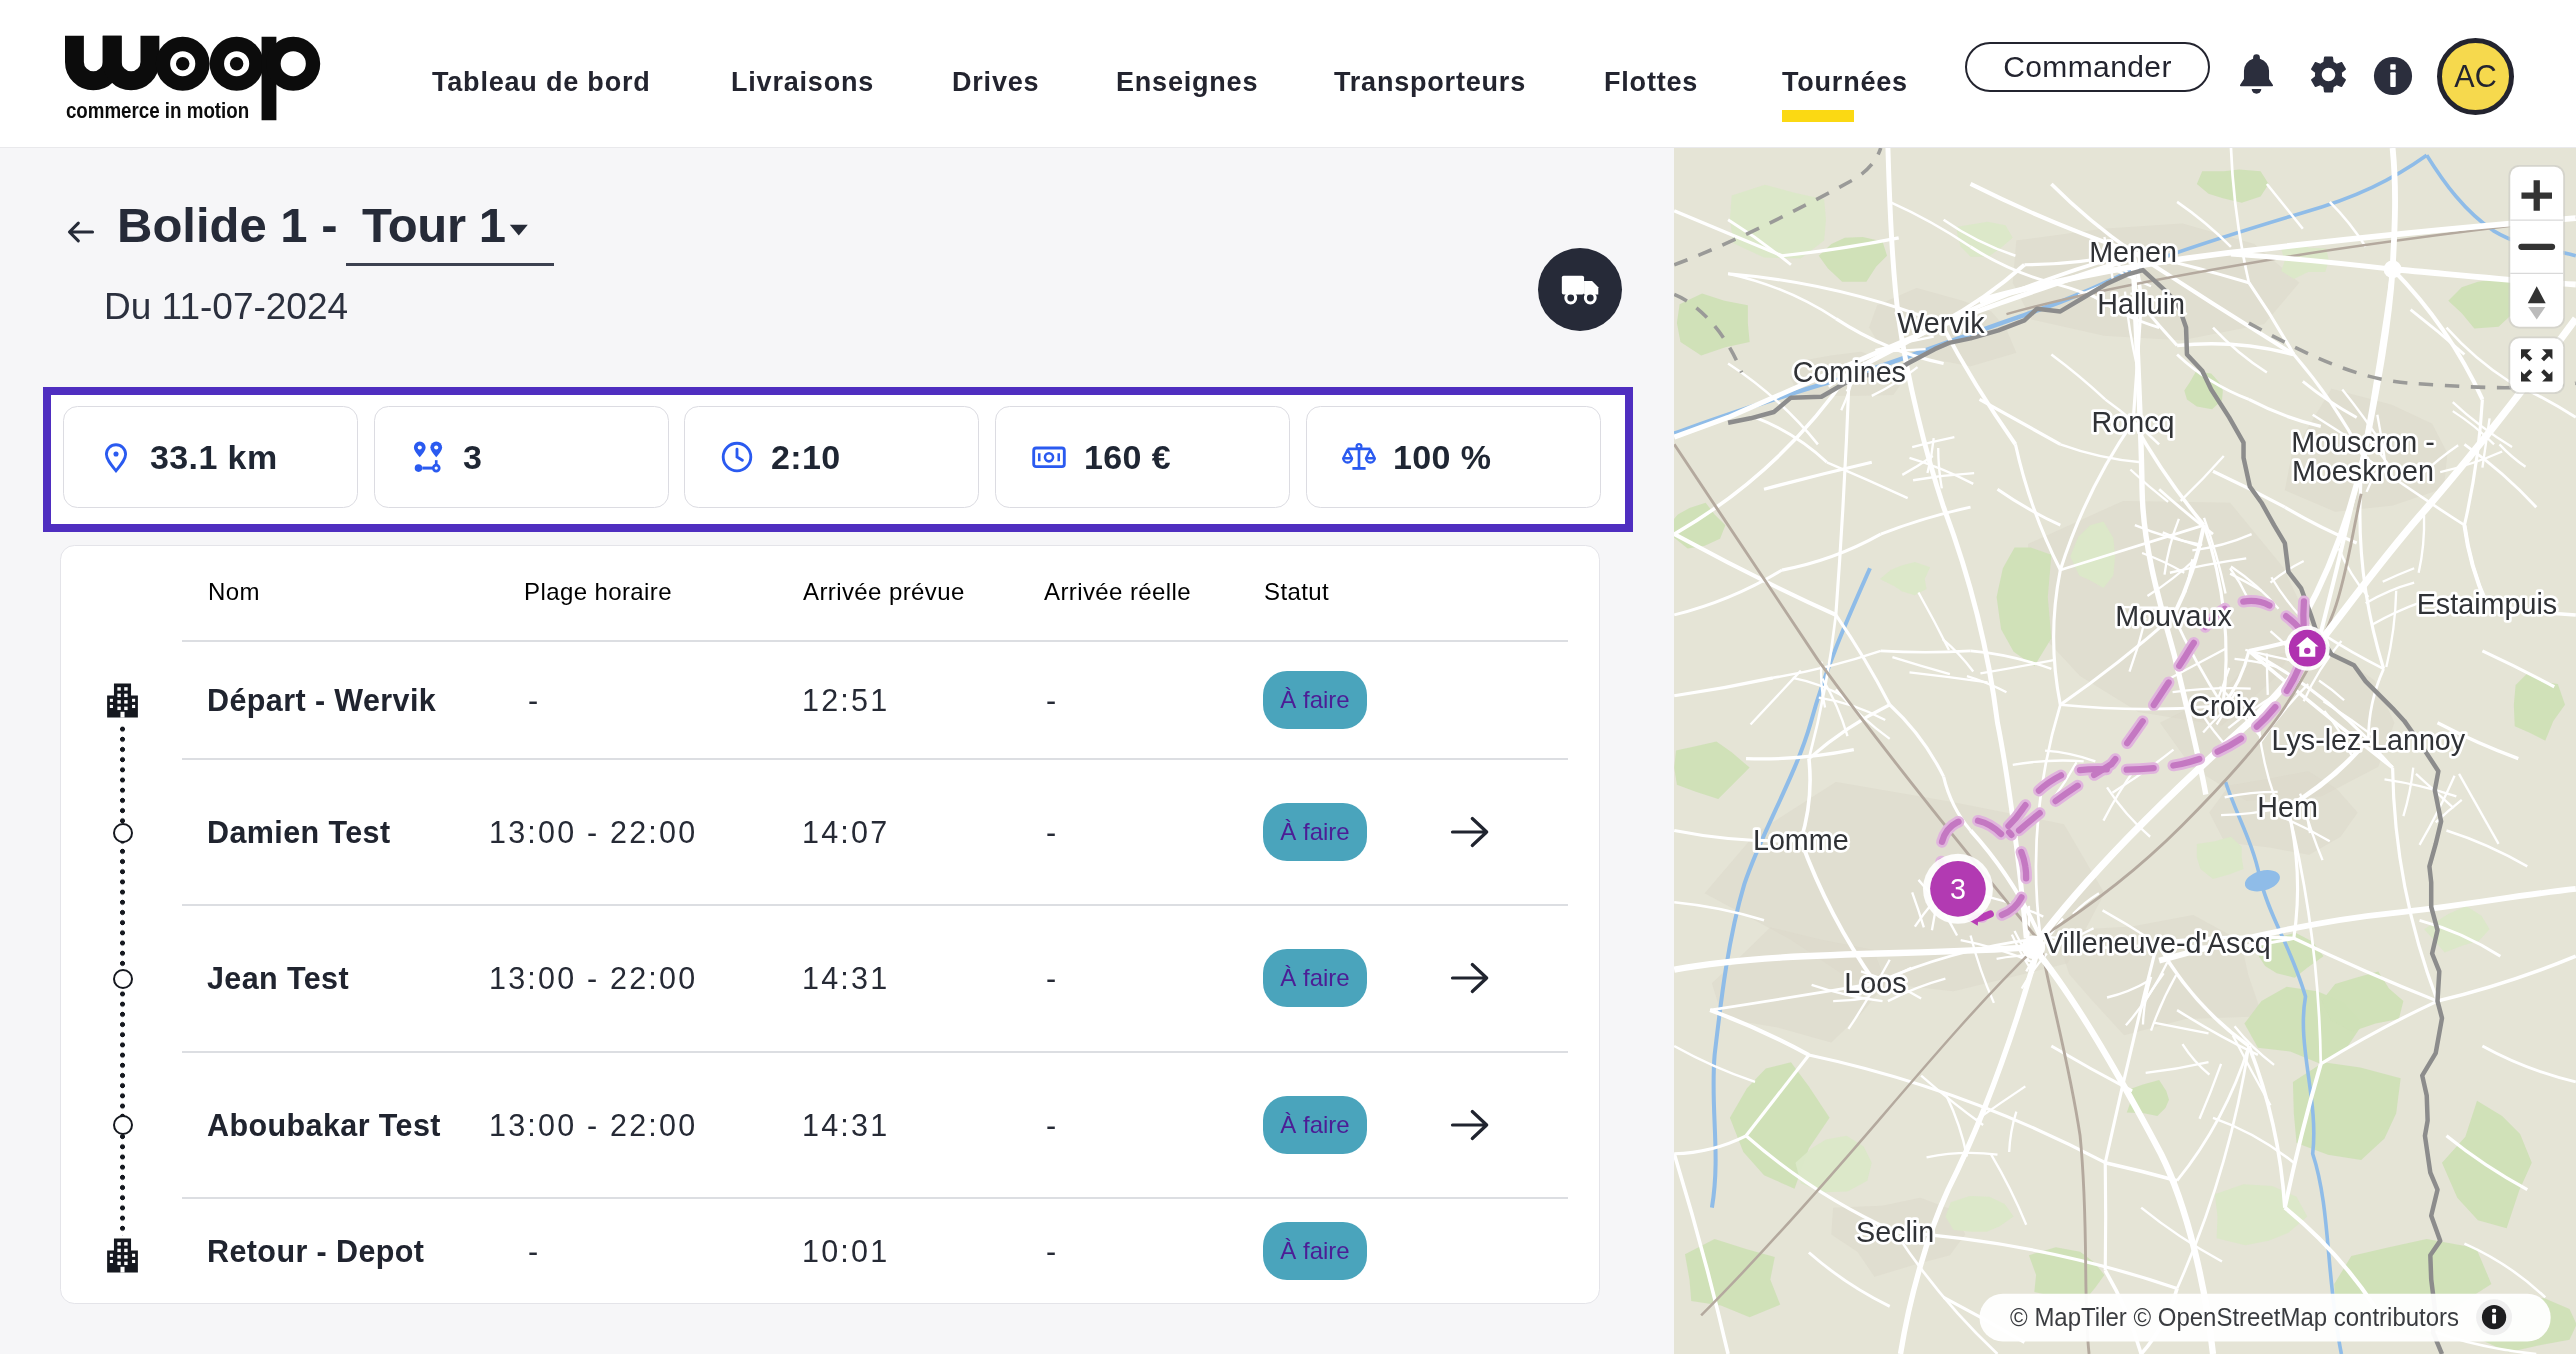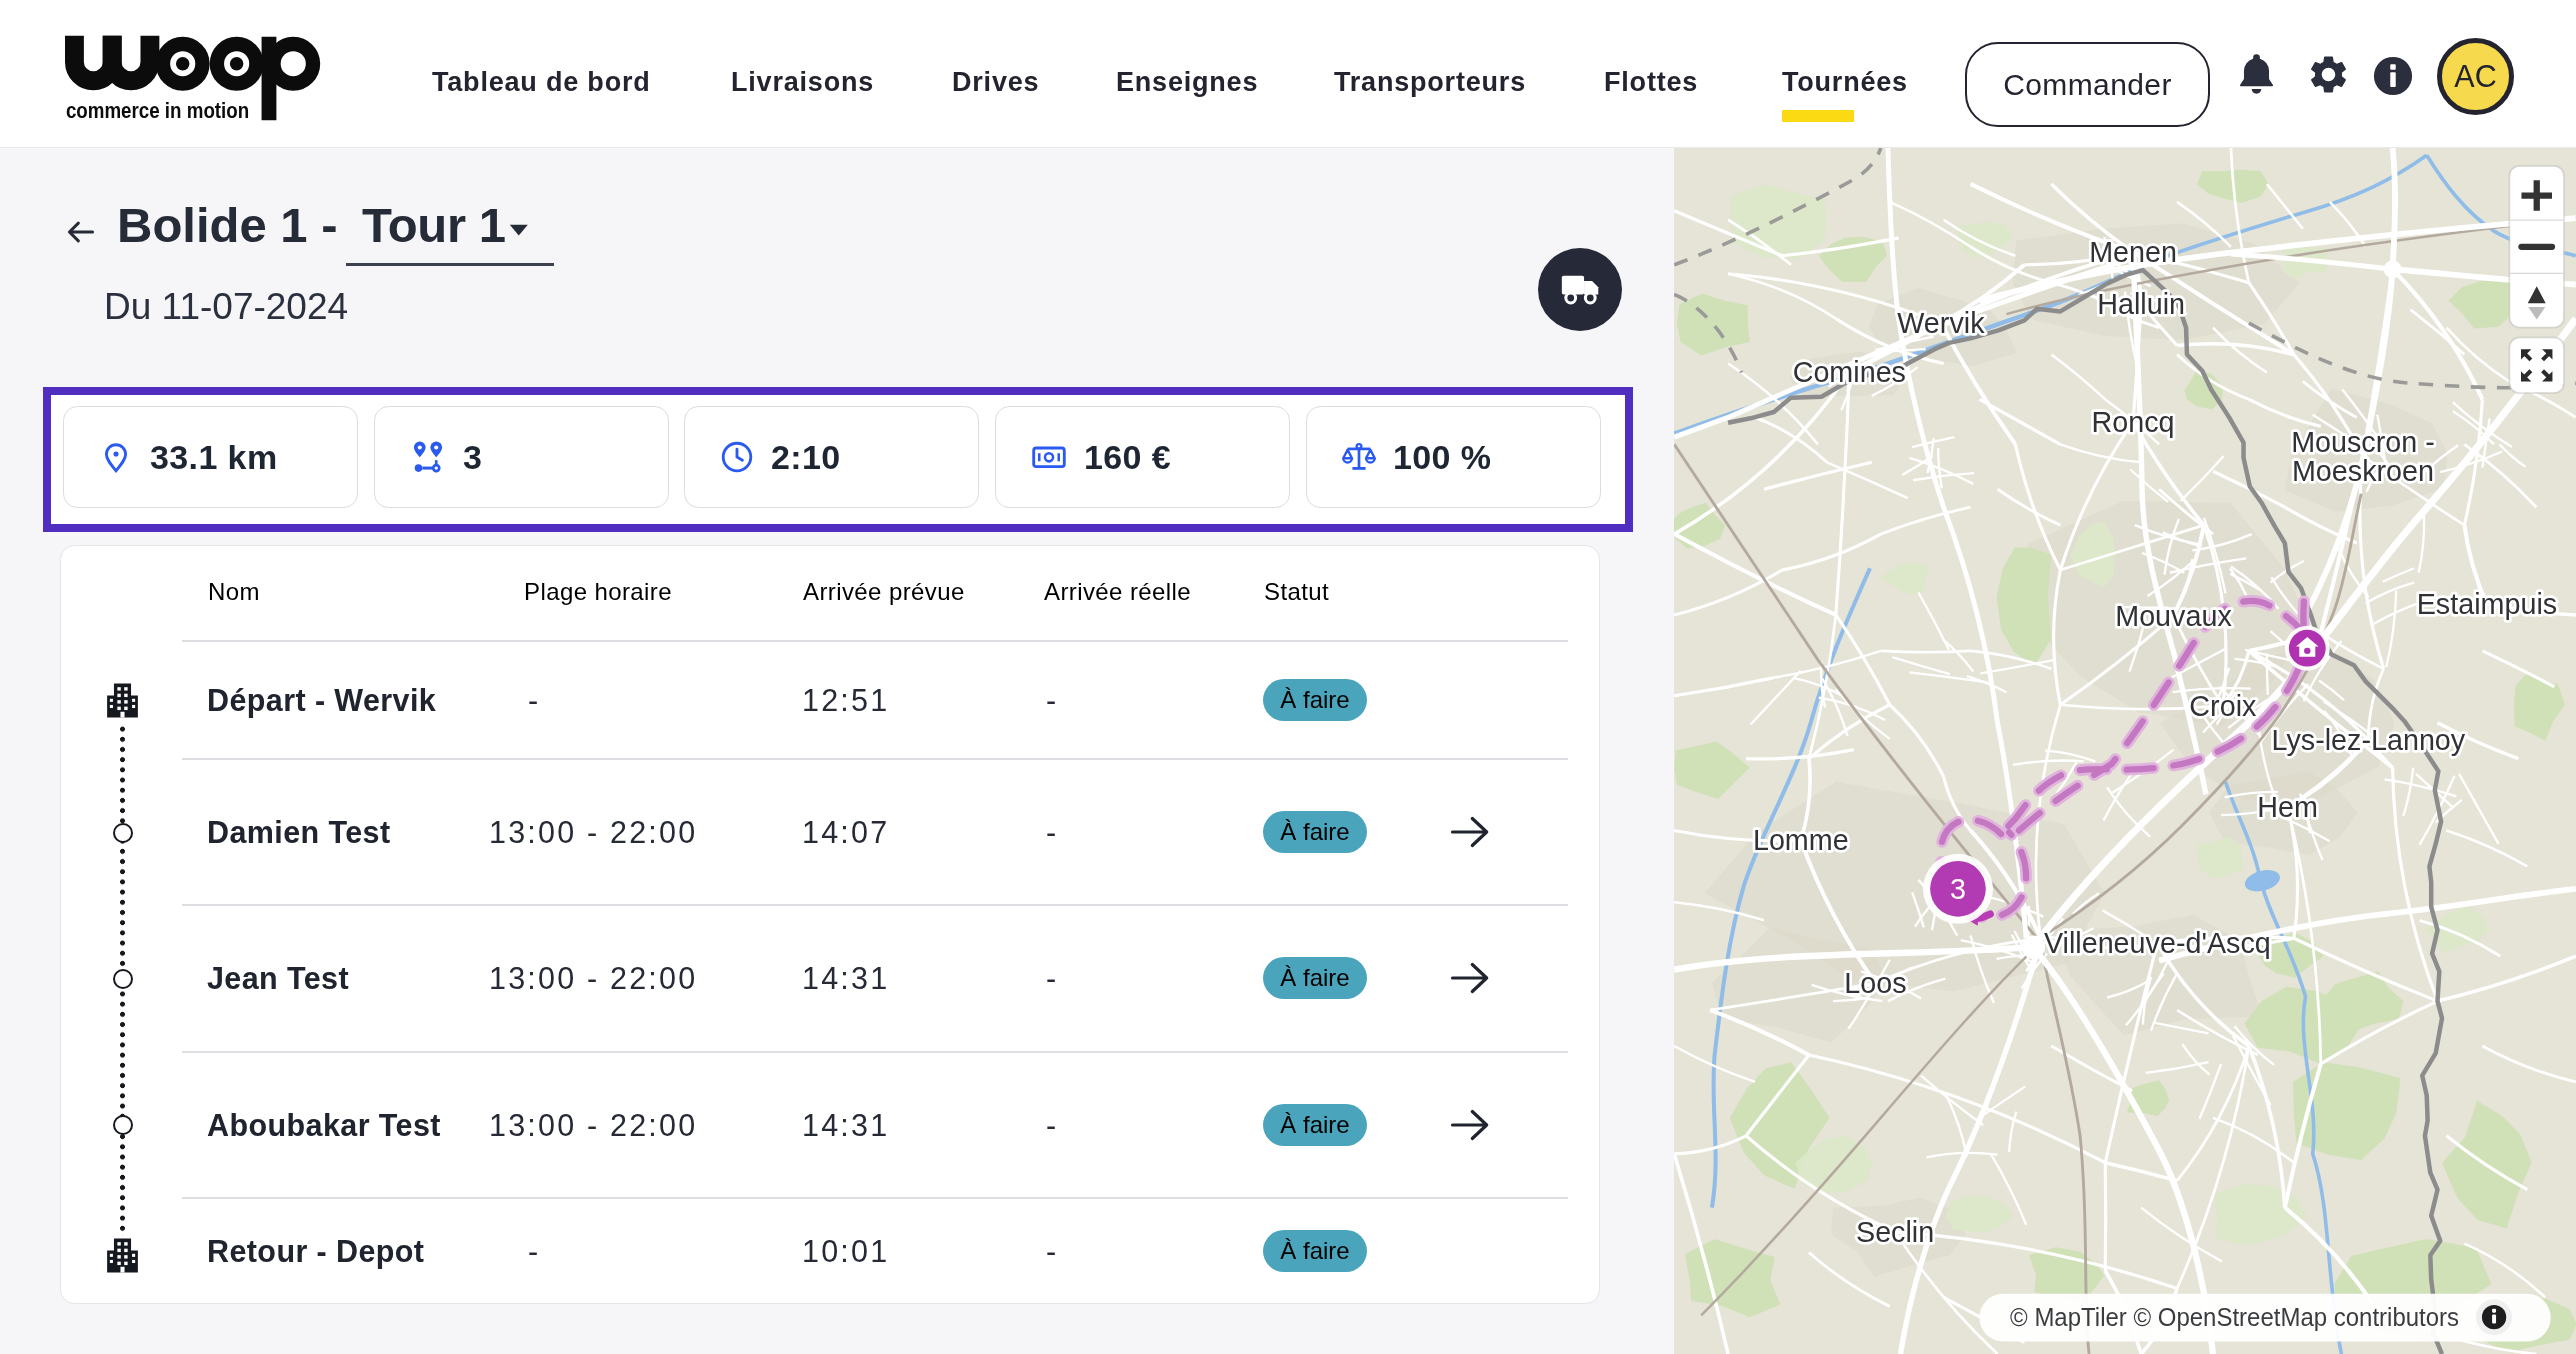--- a/index.html
+++ b/index.html
@@ -3,36 +3,36 @@
 <meta charset="utf-8">
 <title>Woop</title>
 <style>
   * { margin:0; padding:0; box-sizing:border-box; }
   html,body { width:2576px; height:1354px; overflow:hidden; }
   body { font-family:"Liberation Sans", sans-serif; background:#f6f6f8; position:relative; }
   .abs { position:absolute; }
   #header { position:absolute; left:0; top:0; width:2576px; height:148px; background:#ffffff; border-bottom:1.8px solid #e9e9ec; z-index:5; }
   .nav { position:absolute; top:8px; height:148px; display:flex; align-items:center; font-size:27px; font-weight:700; color:#23242f; letter-spacing:0.8px; }
   .navu { position:absolute; background:#fbd913; height:11.7px; }
-  #cmdbtn { position:absolute; left:1965px; top:42px; width:245px; height:85px; border:2.7px solid #23242f; border-radius:33px; display:flex; align-items:center; justify-content:center; font-size:30px; color:#23242f; letter-spacing:0.4px; background:#fff; }
+  #cmdbtn { position:absolute; left:1965px; top:42px; width:245px; height:50px; border:2.7px solid #23242f; border-radius:33px; display:flex; align-items:center; justify-content:center; font-size:30px; color:#23242f; letter-spacing:0.4px; background:#fff; }
   #title { position:absolute; left:117px; top:197px; font-size:49px; font-weight:700; color:#262b38; }
   #tour { letter-spacing:-0.4px; }
   #date  { position:absolute; left:104px; top:286px; font-size:37px; color:#2b303e; }
   #truckbtn { position:absolute; left:1538px; top:248px; width:84px; height:83px; border-radius:50%; background:#262a38; display:flex; align-items:center; justify-content:center; }
   #statbox { position:absolute; left:43px; top:387px; width:1590px; height:145px; border:8px solid #4f2ec0; background:#ffffff; }
   .scard { position:absolute; top:406px; width:295px; height:102px; background:#fff; border:1.8px solid #dcdce2; border-radius:14.4px; display:flex; align-items:center; }
   .scard svg { margin-left:34px; }
   .scard .v { font-size:34px; font-weight:700; color:#1f2633; margin-left:16px; letter-spacing:0.4px; }
   #tcard { position:absolute; left:60px; top:545px; width:1540px; height:759px; background:#fff; border:1.8px solid #e4e4e9; border-radius:14.4px; }
   .th { position:absolute; font-size:24px; color:#000000; letter-spacing:0.4px; }
   .sep { position:absolute; left:182px; width:1386px; height:1.8px; background:#dcdee2; }
   .cname { position:absolute; left:207px; font-size:30.5px; font-weight:700; color:#20242f; letter-spacing:0.4px; transform:translateY(-50%); }
   .ctime { position:absolute; font-size:30.5px; color:#262a35; transform:translateY(-50%); letter-spacing:2.2px;}
   .cdash { position:absolute; font-size:30.5px; color:#262a35; transform:translateY(-50%); }
-  .pill { position:absolute; left:1263px; width:104px; height:42px; background:#4aa4bc; border-radius:24px; color:#000000; font-size:24px; display:flex; align-items:center; justify-content:center; transform:translateY(-50%); }
+  .pill { position:absolute; left:1263px; width:104px; height:58px; background:#4aa4bc; border-radius:24px; color:#4c1d95; font-size:24px; display:flex; align-items:center; justify-content:center; transform:translateY(-50%); }
   .rarr { position:absolute; left:1448px; transform:translateY(-50%); }
   #dotline { position:absolute; left:120px; top:724px; width:5.4px; height:512px; background-image:radial-gradient(circle, #15181f 2.3px, transparent 2.9px); background-size:5.4px 10.2px; background-repeat:repeat-y; background-position:center top; }
   .tcircle { position:absolute; left:113px; width:20px; height:20px; border-radius:50%; background:#fff; border:2.7px solid #15181f; transform:translateY(-50%); }
   #map { position:absolute; left:1674px; top:148px; width:902px; height:1206px; background:#e5e4d6; overflow:hidden; }
 </style>
 </head>
 <body>
 <div id="header">
   <svg class="abs" style="left:65px; top:34px;" width="257" height="90" viewBox="0 0 286 100">
     <g stroke="#0c0c0c" fill="none">

